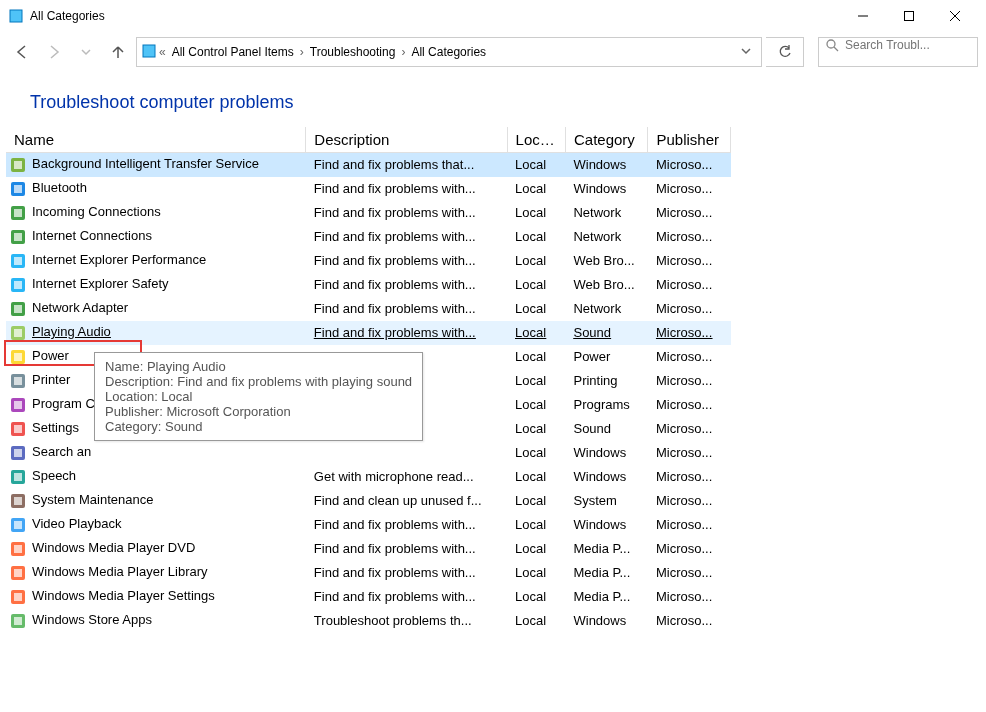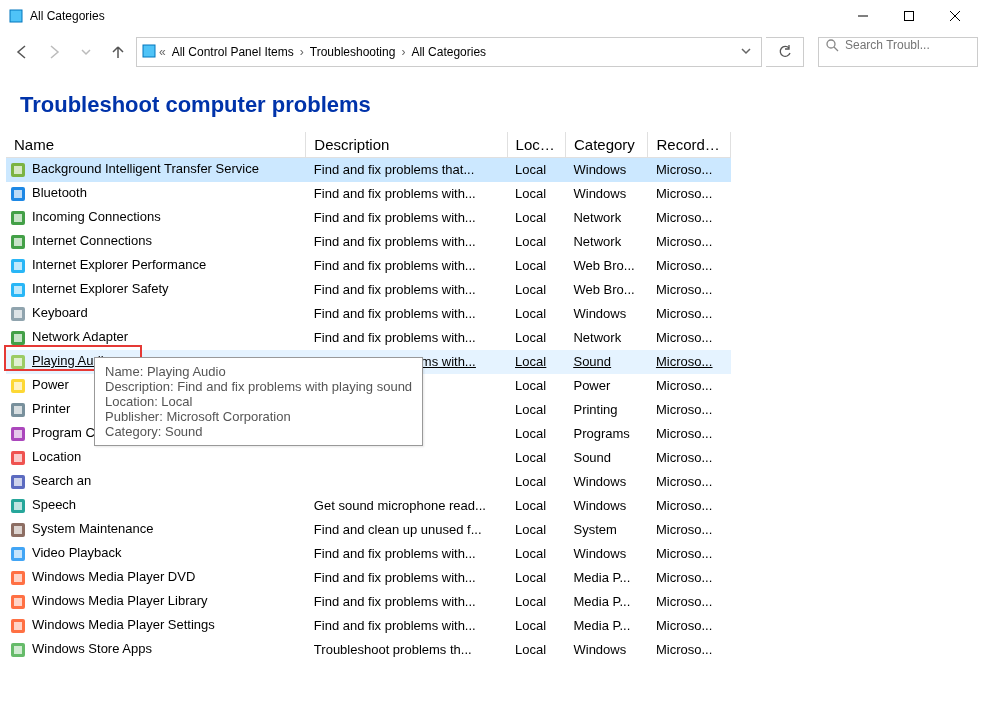--- a/index.html
+++ b/index.html
@@ -13,21 +13,21 @@
 .navbtn.disabled { color: #bbb; }
 .addrbar { flex: 1; display: flex; align-items: center; height: 30px; border: 1px solid #ccc; padding: 0 4px; min-width: 0; }
 .addrbar .crumb { padding: 0 4px; white-space: nowrap; text-align: right; }
 .addrbar .chev { color: #666; padding: 0 2px; }
 .addrbar .filler { flex: 1; }
 .addrbar .dd { padding: 0 6px; color: #666; }
 .refreshbox { width: 38px; height: 30px; border: 1px solid #ccc; border-left: none; display: inline-flex; align-items: center; justify-content: center; color: #555; }
 .searchbox { width: 160px; height: 30px; border: 1px solid #ccc; margin-left: 10px; display: flex; align-items: flex-start; padding: 0 6px; color: #777; }
 .searchbox input { border: none; outline: none; width: 100%; font-size: 12px; color: #333; }
 .searchbox .sicon { margin-right: 6px; color: #888; }
-.heading { color: #0033aa; font-size: 22px; padding: 20px 14px 14px 20px; font-weight: 700; }
+.heading { color: #0033aa; font-size: 18px; padding: 20px 14px 14px 30px; font-weight: 400; }
 .table-wrap { padding: 0 6px; position: relative; }
 table { border-collapse: collapse; width: 725px; table-layout: fixed; }
 th { text-align: left; font-weight: 400; font-size: 15px; padding: 4px 8px; border-right: 1px solid #e0e0e0; border-bottom: 1px solid #e0e0e0; white-space: nowrap; overflow: hidden; text-overflow: ellipsis; }
 td { padding: 2px 8px; height: 24px; font-size: 13px; white-space: nowrap; overflow: hidden; text-overflow: ellipsis; vertical-align: middle; }
 td.namecell { padding-left: 4px; margin-left: 14px; }
 .row-icon { width: 16px; height: 16px; display: inline-block; vertical-align: middle; margin-right: 6px; }
 tr.selected td { background: #cce8ff; }
 tr.hover td { background: #e5f3ff; }
 tr.hover td, tr.hover td span.link { text-decoration: underline; }
 .highlight-box { position: absolute; border: 2px solid #e53935; pointer-events: none; }
@@ -135,21 +135,21 @@
         <col class="c-loc">
         <col class="c-cat">
         <col class="c-pub">
       </colgroup>
     <thead>
       <tr>
         <th>Name</th>
         <th>Description</th>
         <th>Locat...</th>
         <th>Category</th>
-        <th>Recording</th>
+        <th>Publisher</th>
       </tr>
     </thead>
     <tbody id="tbody">
         <tr class="selected">
           <td class="namecell"><span class="row-icon"><svg width="16" height="16">
                 <rect x="1" y="1" width="14" height="14" rx="2" fill="#7cb342"></rect>
                 <rect x="4" y="4" width="8" height="8" fill="#fff" opacity="0.7"></rect>
               </svg></span><span class="link">Background Intelligent Transfer Service</span></td>
           <td><span class="link">Find and fix problems that...</span></td>
           <td><span class="link">Local</span></td>
@@ -201,30 +201,20 @@
                 <rect x="1" y="1" width="14" height="14" rx="2" fill="#29b6f6"></rect>
                 <rect x="4" y="4" width="8" height="8" fill="#fff" opacity="0.7"></rect>
               </svg></span><span class="link">Internet Explorer Safety</span></td>
           <td><span class="link">Find and fix problems with...</span></td>
           <td><span class="link">Local</span></td>
           <td><span class="link">Web Bro...</span></td>
           <td><span class="link">Microso...</span></td>
         </tr>
         <tr>
           <td class="namecell"><span class="row-icon"><svg width="16" height="16">
-                <rect x="1" y="1" width="14" height="14" rx="2" fill="#90a4ae"></rect>
-                <rect x="4" y="4" width="8" height="8" fill="#fff" opacity="0.7"></rect>
-              </svg></span><span class="link">Keyboard</span></td>
-          <td><span class="link">Find and fix problems with...</span></td>
-          <td><span class="link">Local</span></td>
-          <td><span class="link">Windows</span></td>
-          <td><span class="link">Microso...</span></td>
-        </tr>
-        <tr>
-          <td class="namecell"><span class="row-icon"><svg width="16" height="16">
                 <rect x="1" y="1" width="14" height="14" rx="2" fill="#43a047"></rect>
                 <rect x="4" y="4" width="8" height="8" fill="#fff" opacity="0.7"></rect>
               </svg></span><span class="link">Network Adapter</span></td>
           <td><span class="link">Find and fix problems with...</span></td>
           <td><span class="link">Local</span></td>
           <td><span class="link">Network</span></td>
           <td><span class="link">Microso...</span></td>
         </tr>
         <tr class="hover">
           <td class="namecell"><span class="row-icon"><svg width="16" height="16">
@@ -263,42 +253,42 @@
               </svg></span><span class="link">Program C</span></td>
           <td><span class="link"></span></td>
           <td><span class="link">Local</span></td>
           <td><span class="link">Programs</span></td>
           <td><span class="link">Microso...</span></td>
         </tr>
         <tr>
           <td class="namecell"><span class="row-icon"><svg width="16" height="16">
                 <rect x="1" y="1" width="14" height="14" rx="2" fill="#ef5350"></rect>
                 <rect x="4" y="4" width="8" height="8" fill="#fff" opacity="0.7"></rect>
-              </svg></span><span class="link">Location</span></td>
+              </svg></span><span class="link">Settings</span></td>
           <td><span class="link"></span></td>
           <td><span class="link">Local</span></td>
           <td><span class="link">Sound</span></td>
           <td><span class="link">Microso...</span></td>
         </tr>
         <tr>
           <td class="namecell"><span class="row-icon"><svg width="16" height="16">
                 <rect x="1" y="1" width="14" height="14" rx="2" fill="#5c6bc0"></rect>
                 <rect x="4" y="4" width="8" height="8" fill="#fff" opacity="0.7"></rect>
               </svg></span><span class="link">Search an</span></td>
           <td><span class="link"></span></td>
           <td><span class="link">Local</span></td>
           <td><span class="link">Windows</span></td>
           <td><span class="link">Microso...</span></td>
         </tr>
         <tr>
           <td class="namecell"><span class="row-icon"><svg width="16" height="16">
                 <rect x="1" y="1" width="14" height="14" rx="2" fill="#26a69a"></rect>
                 <rect x="4" y="4" width="8" height="8" fill="#fff" opacity="0.7"></rect>
               </svg></span><span class="link">Speech</span></td>
-          <td><span class="link">Get sound microphone read...</span></td>
+          <td><span class="link">Get with microphone read...</span></td>
           <td><span class="link">Local</span></td>
           <td><span class="link">Windows</span></td>
           <td><span class="link">Microso...</span></td>
         </tr>
         <tr>
           <td class="namecell"><span class="row-icon"><svg width="16" height="16">
                 <rect x="1" y="1" width="14" height="14" rx="2" fill="#8d6e63"></rect>
                 <rect x="4" y="4" width="8" height="8" fill="#fff" opacity="0.7"></rect>
               </svg></span><span class="link">System Maintenance</span></td>
           <td><span class="link">Find and clean up unused f...</span></td>

